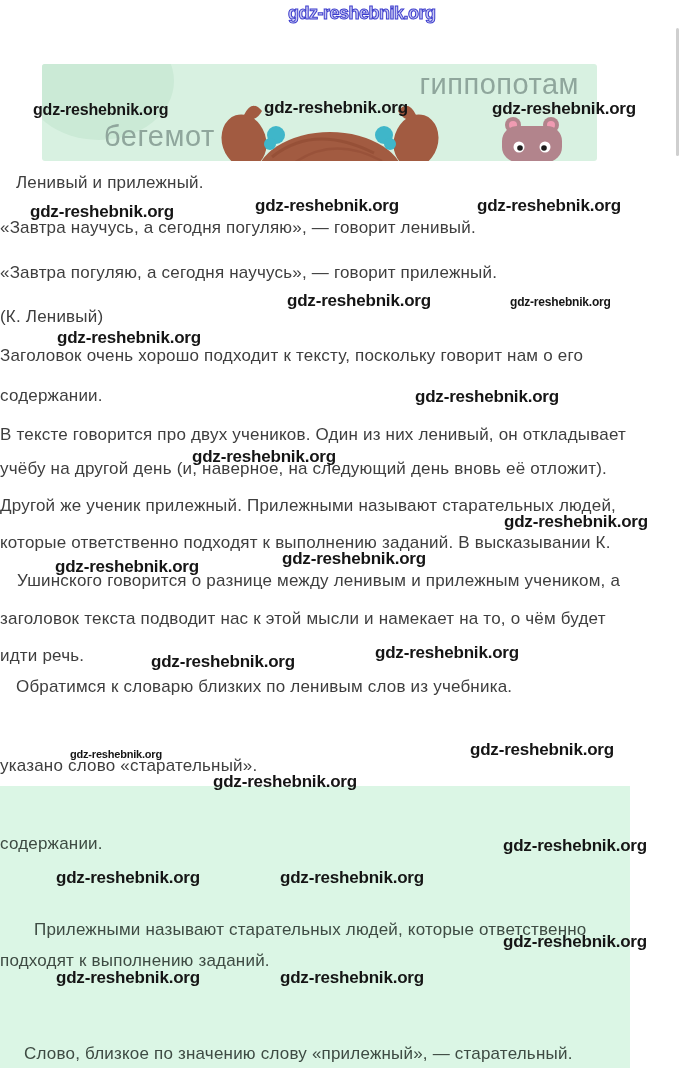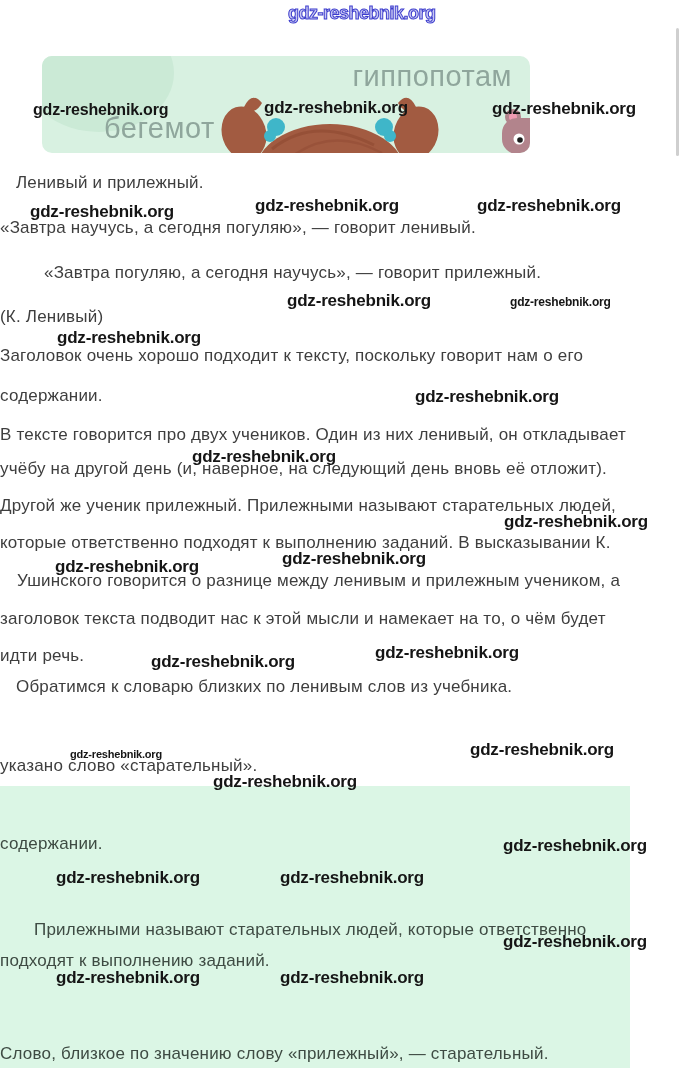--- a/index.html
+++ b/index.html
@@ -23,22 +23,22 @@
   }
   
   .wm-blue{
     position:absolute;left:288px;top:3px;white-space:nowrap;
     font-size:18px;font-weight:700;letter-spacing:-0.5px;
     color:rgba(60,60,205,0.28);
     -webkit-text-stroke:1px var(--blue-wm);
   }
   
   .banner{
-    position:absolute;left:42px;top:56px;width:488px;height:97px;
-    background:var(--banner-bg);overflow:hidden;border-radius:10px;
+    position:absolute;left:42px;top:64px;width:555px;height:97px;
+    background:var(--banner-bg);overflow:hidden;border-radius:3px;
   }
   .banner-accent{
     position:absolute;left:-18px;top:-42px;width:150px;height:118px;
     border-radius:50%;background:var(--banner-accent);
   }
   .banner-word{
     position:absolute;color:var(--banner-label);
     font-weight:500;letter-spacing:.5px;
   }
   .banner-word-hippo{right:18px;top:4px;font-size:29px;}
@@ -93,37 +93,37 @@
       <circle cx="44" cy="34" r="2.8" fill="#1c1c1c"></circle>
     </svg>
   </div>
 
   <div class="answer-block"></div>
 
   <div class="scrollbar-thumb"></div>
 
 <div class="tl" style="left: 16px; top: 172px;">Ленивый и прилежный.</div>
     <div class="tl" style="left: 0px; top: 217px;">«Завтра научусь, а сегодня погуляю», — говорит ленивый.</div>
-    <div class="tl" style="left: 0px; top: 262px; padding-left: 44px;">«Завтра погуляю, а сегодня научусь», — говорит прилежный.</div>
+    <div class="tl" style="left: 0px; top: 262px;">«Завтра погуляю, а сегодня научусь», — говорит прилежный.</div>
     <div class="tl" style="left: 0px; top: 306px;">(К. Ленивый)</div>
     <div class="tl" style="left: 0px; top: 345px;">Заголовок очень хорошо подходит к тексту, поскольку говорит нам о его</div>
     <div class="tl" style="left: 0px; top: 385px;">содержании.</div>
     <div class="tl" style="left: 0px; top: 458px;">учёбу на другой день (и, наверное, на следующий день вновь её отложит).</div>
     <div class="tl" style="left: 0px; top: 424px;">В тексте говорится про двух учеников. Один из них ленивый, он откладывает</div>
     <div class="tl" style="left: 0px; top: 495px;">Другой же ученик прилежный. Прилежными называют старательных людей,</div>
     <div class="tl" style="left: 0px; top: 532px;">которые ответственно подходят к выполнению заданий. В высказывании К.</div>
     <div class="tl" style="left: 0px; top: 570px; margin-left: 17px;">Ушинского говорится о разнице между ленивым и прилежным учеником, а</div>
     <div class="tl" style="left: 0px; top: 608px;">заголовок текста подводит нас к этой мысли и намекает на то, о чём будет</div>
     <div class="tl" style="left: 0px; top: 645px;">идти речь.</div>
     <div class="tl" style="left: 16px; top: 676px;">Обратимся к словарю близких по ленивым слов из учебника.</div>
     <div class="tl" style="left: 0px; top: 755px;">указано слово «старательный».</div>
     <div class="tl tl-green" style="left: 0px; top: 833px;">содержании.</div>
     <div class="tl tl-green" style="left: 0px; top: 919px; margin-left: 34px;">Прилежными называют старательных людей, которые ответственно</div>
     <div class="tl tl-green" style="left: 0px; top: 950px;">подходят к выполнению заданий.</div>
-    <div class="tl tl-green" style="left: 0px; top: 1043px;">Слово, близкое по значению слову «прилежный», — старательный.</div>
+    <div class="tl tl-green" style="left: 0px; top: 1043px; padding-left: 24px;">Слово, близкое по значению слову «прилежный», — старательный.</div>
     <div class="wm" style="left: 33px; top: 101px; font-size: 16px;">gdz-reshebnik.org</div>
     <div class="wm" style="left: 264px; top: 98px; font-size: 17px;">gdz-reshebnik.org</div>
     <div class="wm" style="left: 492px; top: 99px; font-size: 17px;">gdz-reshebnik.org</div>
     <div class="wm" style="left: 30px; top: 202px; font-size: 17px;">gdz-reshebnik.org</div>
     <div class="wm" style="left: 255px; top: 196px; font-size: 17px;">gdz-reshebnik.org</div>
     <div class="wm" style="left: 477px; top: 196px; font-size: 17px;">gdz-reshebnik.org</div>
     <div class="wm" style="left: 287px; top: 291px; font-size: 17px;">gdz-reshebnik.org</div>
     <div class="wm" style="left: 510px; top: 295px; font-size: 12px;">gdz-reshebnik.org</div>
     <div class="wm" style="left: 57px; top: 328px; font-size: 17px;">gdz-reshebnik.org</div>
     <div class="wm" style="left: 415px; top: 387px; font-size: 17px;">gdz-reshebnik.org</div>

